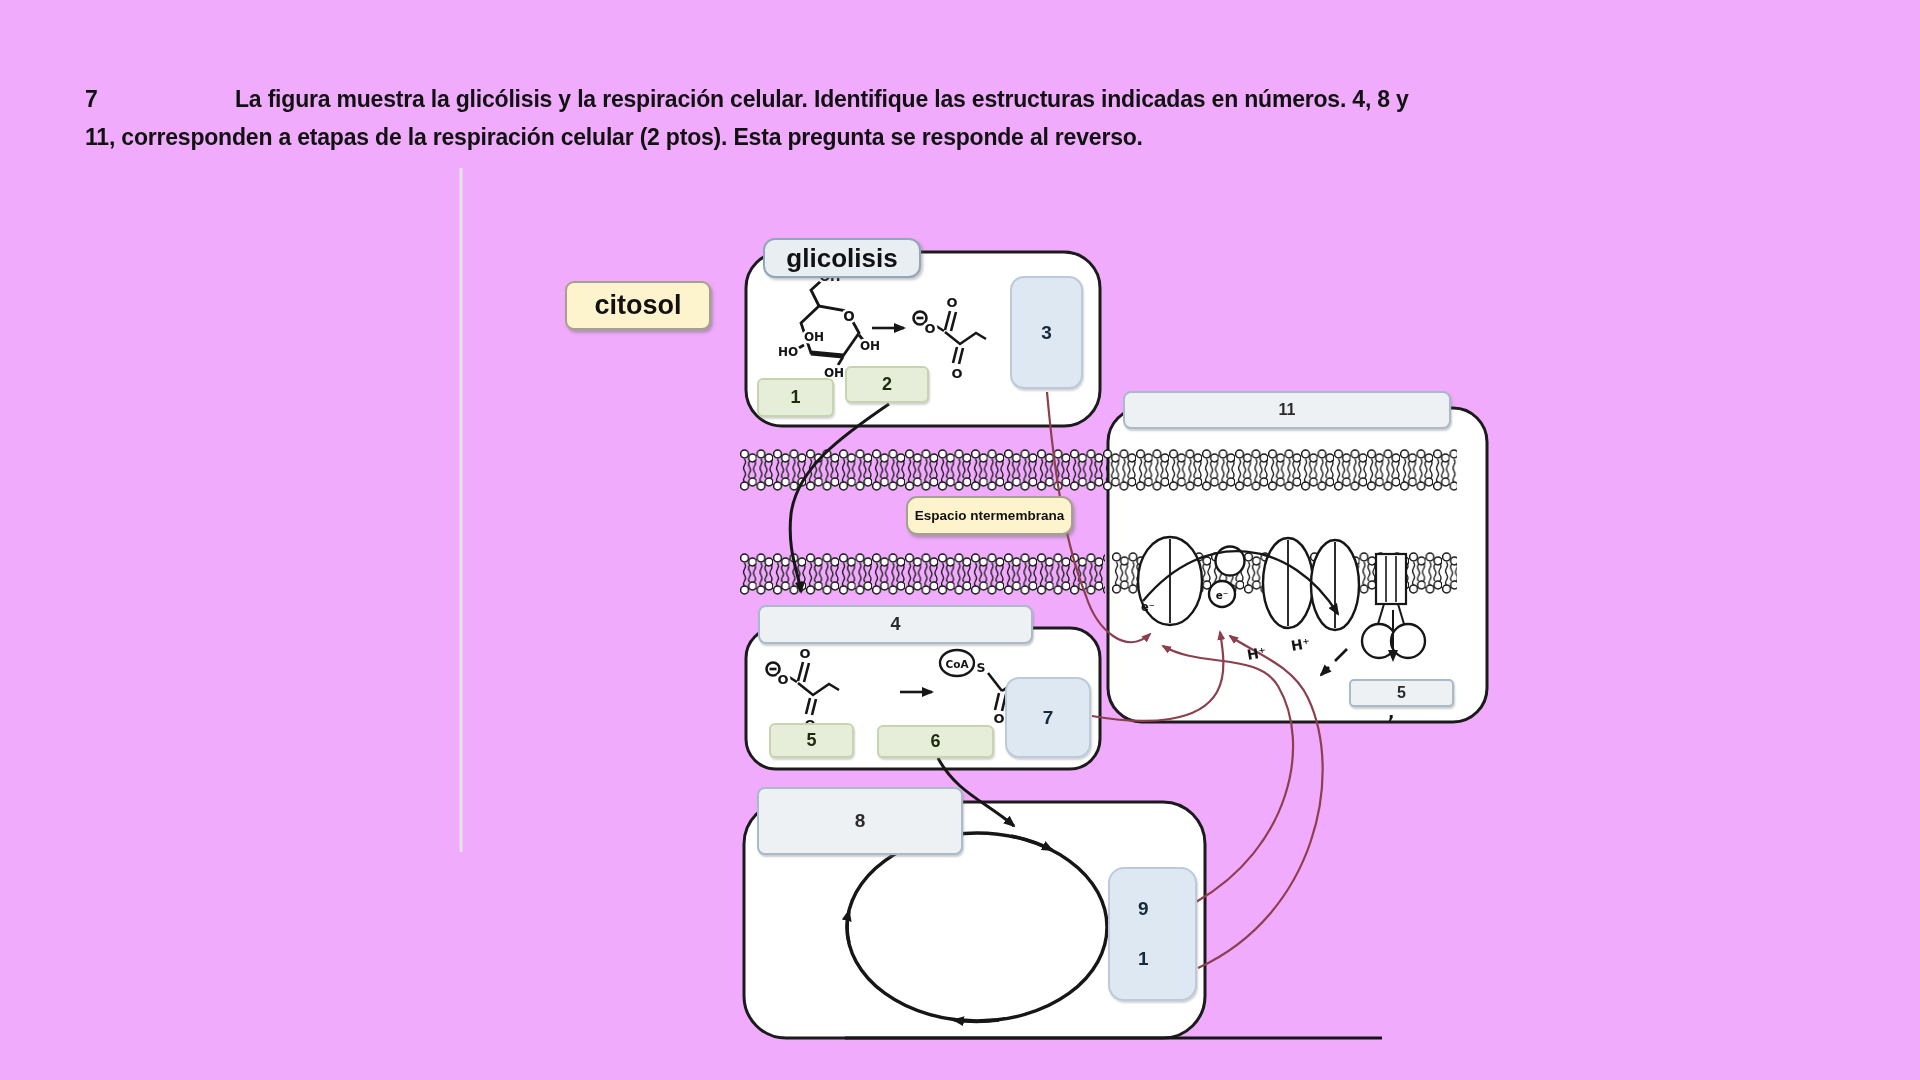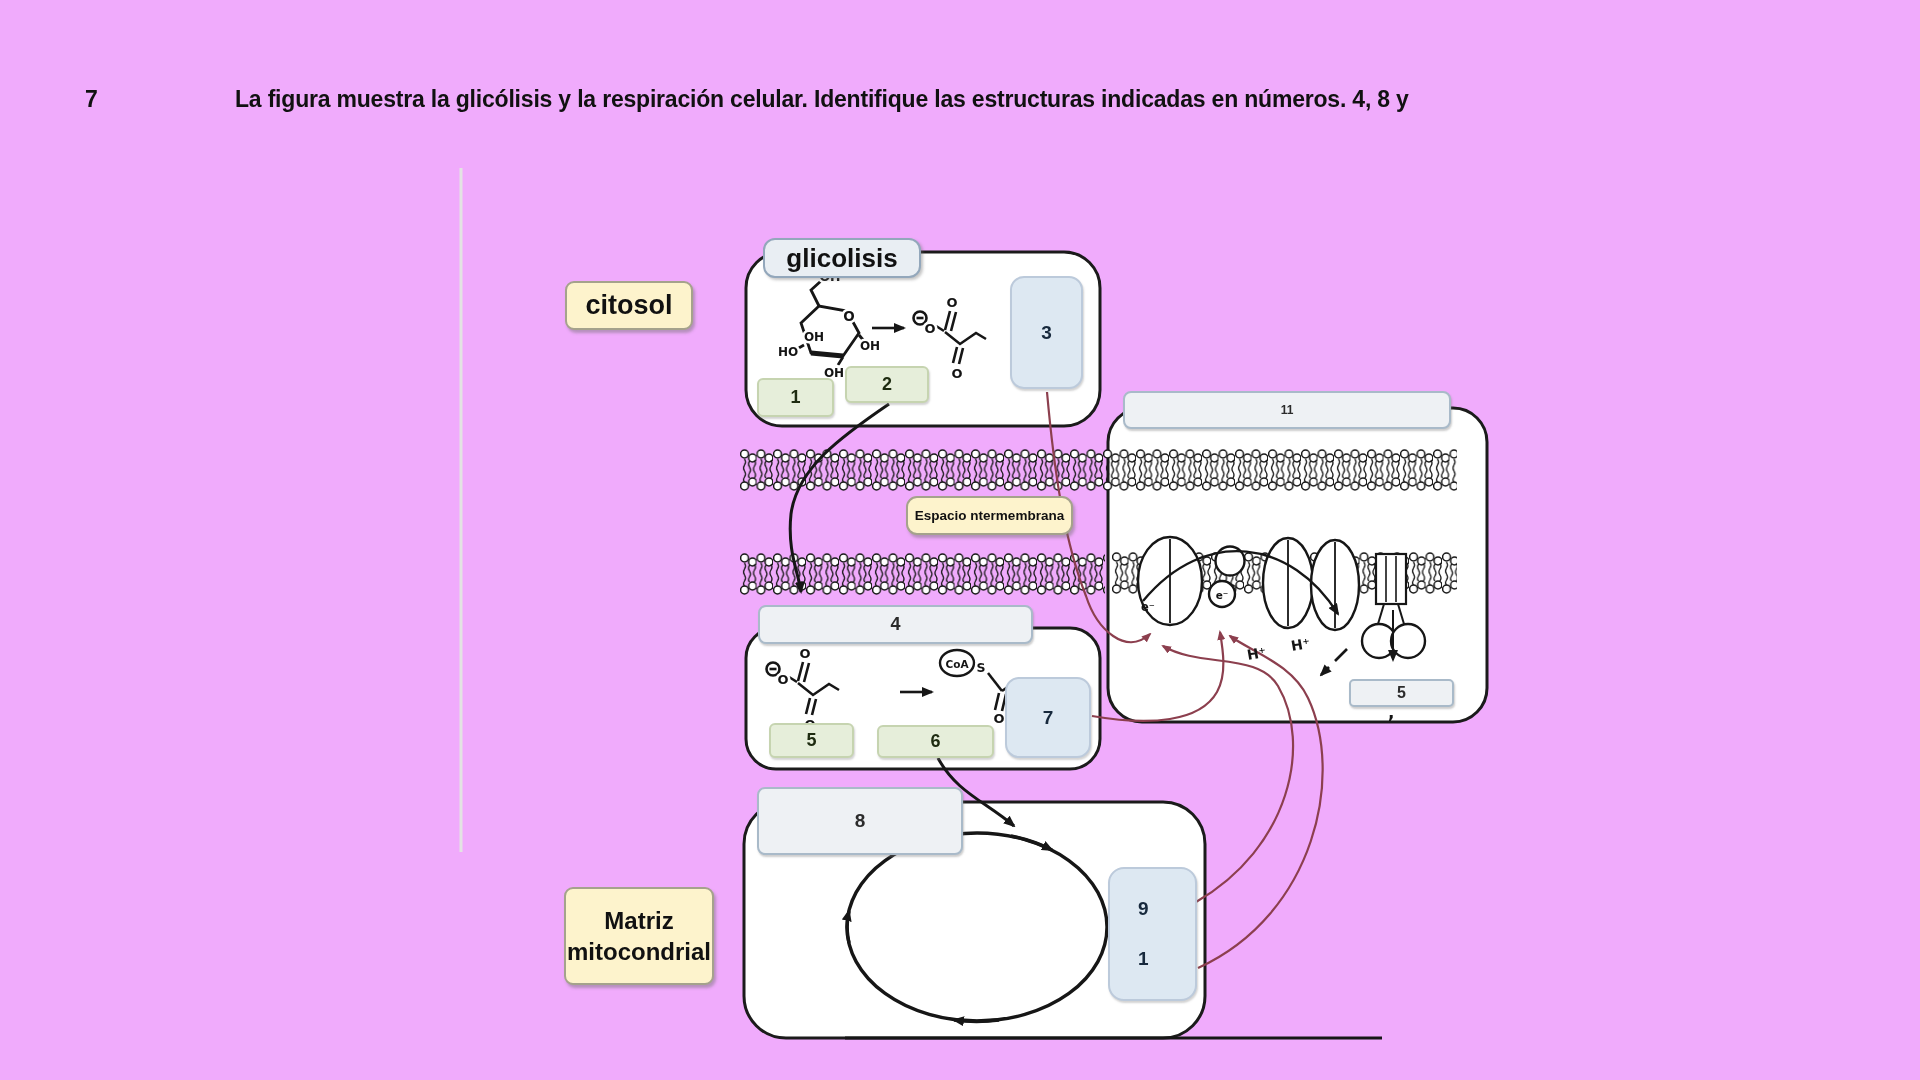--- a/index.html
+++ b/index.html
@@ -27,20 +27,21 @@
   .halo{stroke:#fff;stroke-width:5px;paint-order:stroke;}
   .ink{stroke:#161616;fill:none;}
 </style>
 </head>
 <body>
 
 <div class="canvas">
 
   <div class="q">
     <div><span class="q-num">7</span><span>La figura muestra la glicólisis y la respiración celular. Identifique las estructuras indicadas en números. 4, 8 y</span></div>
+    <div>11, corresponden a etapas de la respiración celular (2 ptos). Esta pregunta se responde al reverso.</div>
   </div>
 
   <svg class="draw" width="1920" height="1080" viewBox="0 0 1920 1080">
     <defs>
       <marker id="arrB" viewBox="0 0 12 10" refX="10" refY="5" markerWidth="12" markerHeight="10" orient="auto" markerUnits="userSpaceOnUse">
           <path d="M0,0 L12,5 L0,10 z" fill="#161616"></path>
         </marker>
       <marker id="arrM" viewBox="0 0 10 8" refX="8" refY="4" markerWidth="10" markerHeight="8" orient="auto" markerUnits="userSpaceOnUse">
           <path d="M0,0 L10,4 L0,8 z" fill="#8c3f4e"></path>
         </marker>
@@ -183,30 +184,26 @@
       <text class="chem" x="957" y="668" font-size="10.5" text-anchor="middle">CoA</text>
       <text class="chem halo" x="981" y="672" font-size="12.5" text-anchor="middle">S</text>
       <text class="chem halo" x="999" y="723" font-size="13" text-anchor="middle">O</text>
     </g>
 
     <text class="chem" x="1248" y="660" font-size="14" fill="#b5752e" transform="rotate(-10 1248 660)">H⁺</text>
     <text class="chem" x="1292" y="651" font-size="14" fill="#b5752e" transform="rotate(-10 1292 651)">H⁺</text>
     <text class="chem" x="1388" y="718" font-size="17">,</text>
   </svg>
 
-  <div class="box yellow" style="left:565px;top:281px;width:128px;height:49px;font-size:27px;">
+  <div class="box yellow" style="left:565px;top:281px;width:146px;height:49px;font-size:27px;">
       <span>citosol</span>
     </div>
   <div class="box yellow" style="left:866px;top:496px;width:167px;height:39px;font-size:13.5px;border-radius:11px;margin-left:40px;">
       <span>Espacio ntermembrana</span>
     </div>
-  <div class="box yellow col" style="left:564px;top:887px;width:150px;height:98px;font-size:24px;line-height:1.3;">
-    <span>Matriz</span>
-    <span>mitocondrial</span>
-  </div>
 
   <div class="box titlebox" style="left:763px;top:238px;width:158px;height:40px;font-size:26px;">
       <span>glicolisis</span>
     </div>
 
   <div class="box greenbox" style="left:757px;top:378px;width:77px;height:39px;font-size:18px;">
       <span>1</span>
     </div>
   <div class="box greenbox" style="left:845px;top:366px;width:84px;height:37px;font-size:18px;">
       <span>2</span>
@@ -226,20 +223,20 @@
   <div class="box bluebox" style="left:1005px;top:677px;width:86px;height:81px;font-size:19px;">
       <span>7</span>
     </div>
   <div class="box graybox" style="left:757px;top:787px;width:206px;height:68px;font-size:19px;">
       <span>8</span>
     </div>
   <div class="box bluebox col nine-ten" style="left:1108px;top:867px;width:89px;height:134px;font-size:19px;border-radius:16px;">
     <span>9</span>
     <span>1</span>
   </div>
-  <div class="box graybox" style="left:1123px;top:391px;width:328px;height:38px;font-size:12px;">
+  <div class="box graybox" style="left:1123px;top:391px;width:328px;height:38px;font-size:16px;">
       <span>11</span>
     </div>
   <div class="box graybox" style="left:1349px;top:679px;width:105px;height:28px;font-size:16px;border-radius:5px;">
       <span>5</span>
     </div>
 
 </div>
 
 </body></html>

